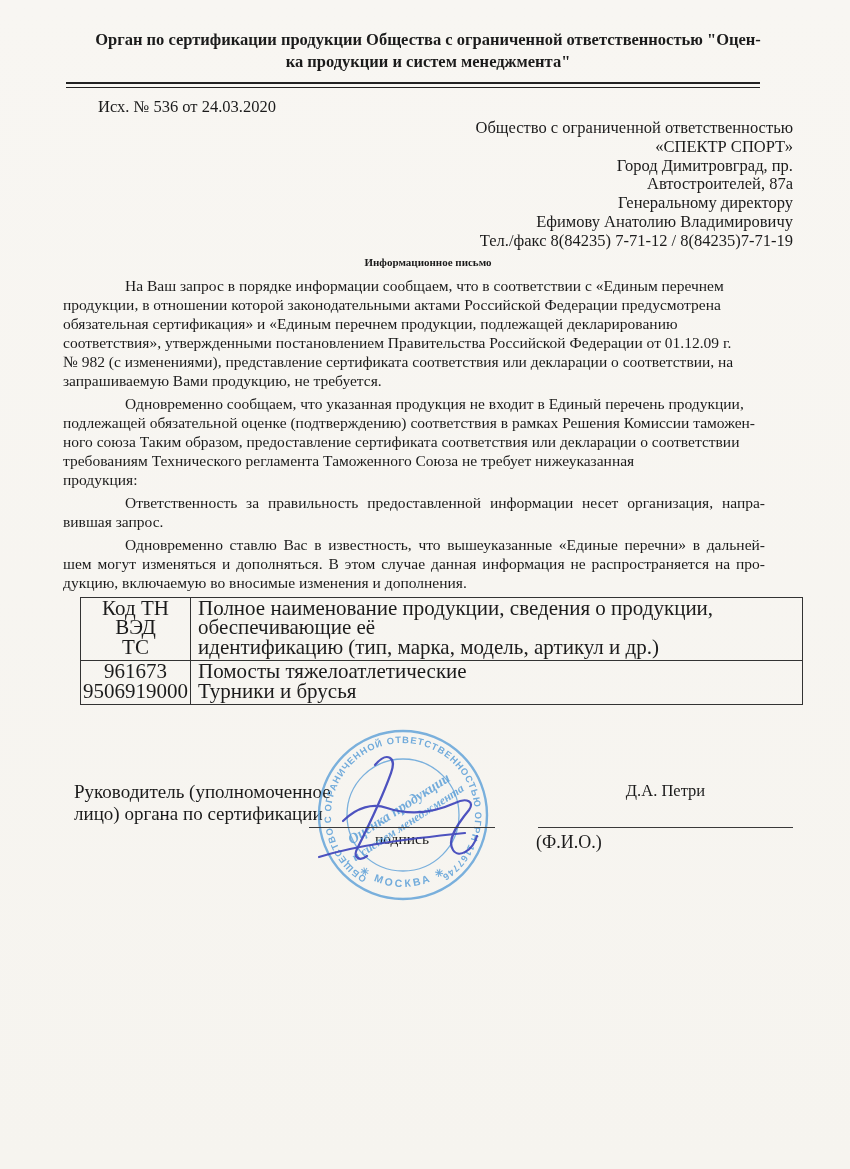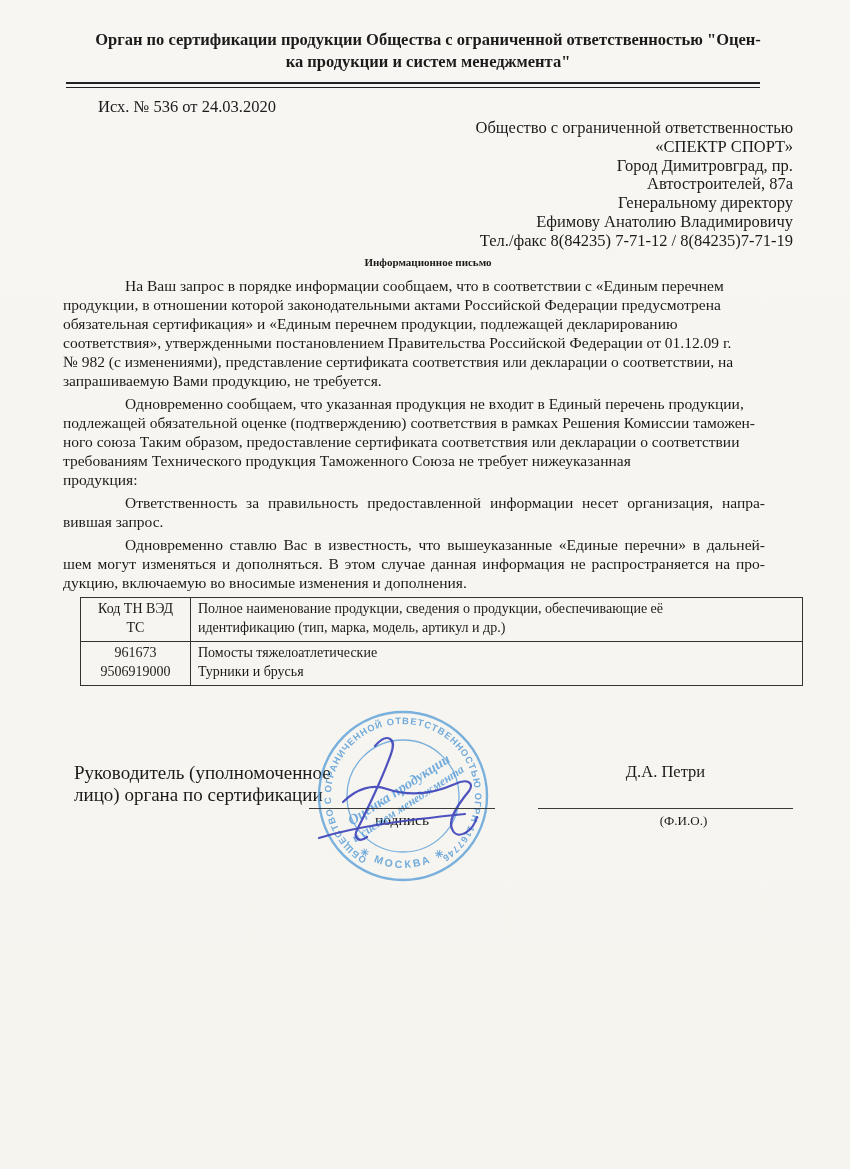--- a/index.html
+++ b/index.html
@@ -27,32 +27,32 @@
   
   .letter-heading{margin-top:1px;text-align:center;font-weight:bold;font-size:11px;line-height:20px;}
   .letter-body{margin-top:1px;margin-right:28px;font-size:15.5px;}
   .para{margin-top:4px;}
   .para .line{line-height:19px;}
   .para.indent .line:first-child{text-indent:62px;}
   .para.justified .line{text-align:justify;text-align-last:justify;}
   .para.justified .line:last-child{text-align-last:left;}
   
   table.products{margin-top:5px;margin-left:17px;width:723px;border-collapse:collapse;table-layout:fixed;}
-  table.products td{border:1.6px solid var(--tborder);font-size:14px;line-height:19.5px;
+  table.products td{border:1.6px solid var(--tborder);font-size:21px;line-height:19.5px;
         padding:1px 7px 3px 7px;vertical-align:top;}
   table.products td.c1{text-align:center;padding-left:2px;padding-right:2px;}
   
   .sig-section{position:relative;height:250px;margin-top:14px;}
   .sig-label{position:absolute;left:11px;top:62px;font-size:19px;line-height:22px;}
   .sig-label div{white-space:nowrap;}
   .sign-line{position:absolute;left:246px;top:108px;width:186px;border-top:1.6px solid var(--sigline);z-index:3;}
   .sign-caption{position:absolute;left:246px;top:111px;width:186px;text-align:center;font-size:15.5px;z-index:1;}
   .sig-name{position:absolute;left:475px;top:62px;width:255px;text-align:center;font-size:16.5px;}
   .fio-line{position:absolute;left:475px;top:108px;width:255px;border-top:1.6px solid var(--sigline);}
-  .fio-caption{position:absolute;left:493px;top:113px;width:255px;text-align:center;font-size:13px;}
+  .fio-caption{position:absolute;left:473px;top:113px;width:255px;text-align:left;font-size:18px;}
   .stamp{position:absolute;left:240px;top:-4px;z-index:2;}
 </style>
 </head>
 <body>
 
 <div class="page">
   <div class="content">
 
     <div class="letterhead">
       <div>
@@ -83,21 +83,21 @@
           <div class="line">продукции, в отношении которой законодательными актами Российской Федерации предусмотрена</div>
           <div class="line">обязательная сертификация» и «Единым перечнем продукции, подлежащей декларированию</div>
           <div class="line">соответствия», утвержденными постановлением Правительства Российской Федерации от 01.12.09 г.</div>
           <div class="line">№ 982 (с изменениями), представление сертификата соответствия или декларации о соответствии, на</div>
           <div class="line">запрашиваемую Вами продукцию, не требуется.</div>
         </div>
         <div class="para indent">
           <div class="line">Одновременно сообщаем, что указанная продукция не входит в Единый перечень продукции,</div>
           <div class="line">подлежащей обязательной оценке (подтверждению) соответствия в рамках Решения Комиссии таможен-</div>
           <div class="line">ного союза Таким образом, предоставление сертификата соответствия или декларации о соответствии</div>
-          <div class="line">требованиям Технического продукция Таможенного Союза не требует нижеуказанная</div>
+          <div class="line">требованиям Технического регламента Таможенного Союза не требует нижеуказанная</div>
           <div class="line">продукция:</div>
         </div>
         <div class="para indent justified">
           <div class="line">Ответственность за правильность предоставленной информации несет организация, напра-</div>
           <div class="line">вившая запрос.</div>
         </div>
         <div class="para indent justified">
           <div class="line">Одновременно ставлю Вас в известность, что вышеуказанные «Единые перечни» в дальней-</div>
           <div class="line">шем могут изменяться и дополняться. В этом случае данная информация не распространяется на про-</div>
           <div class="line">дукцию, включаемую во вносимые изменения и дополнения.</div>

